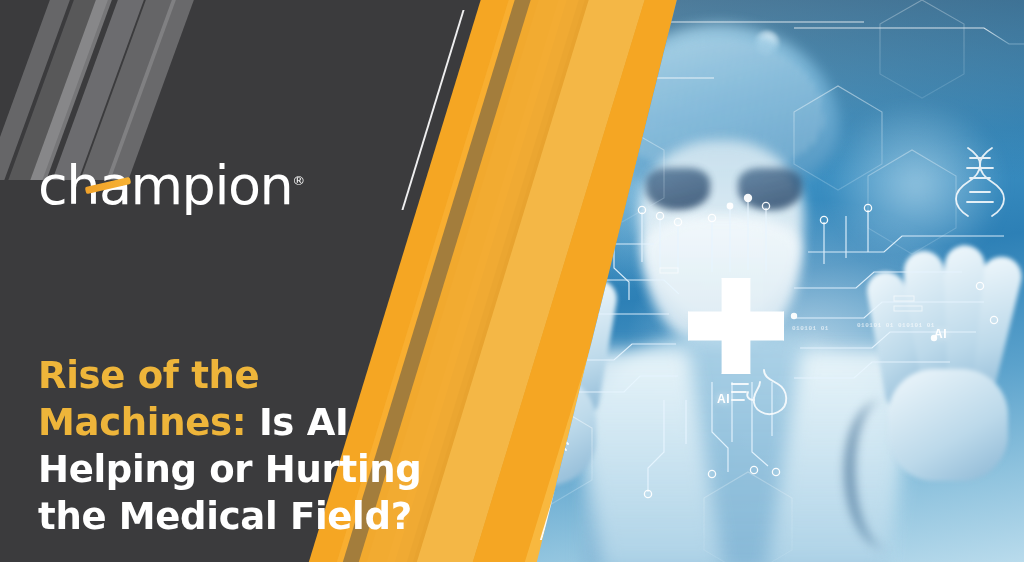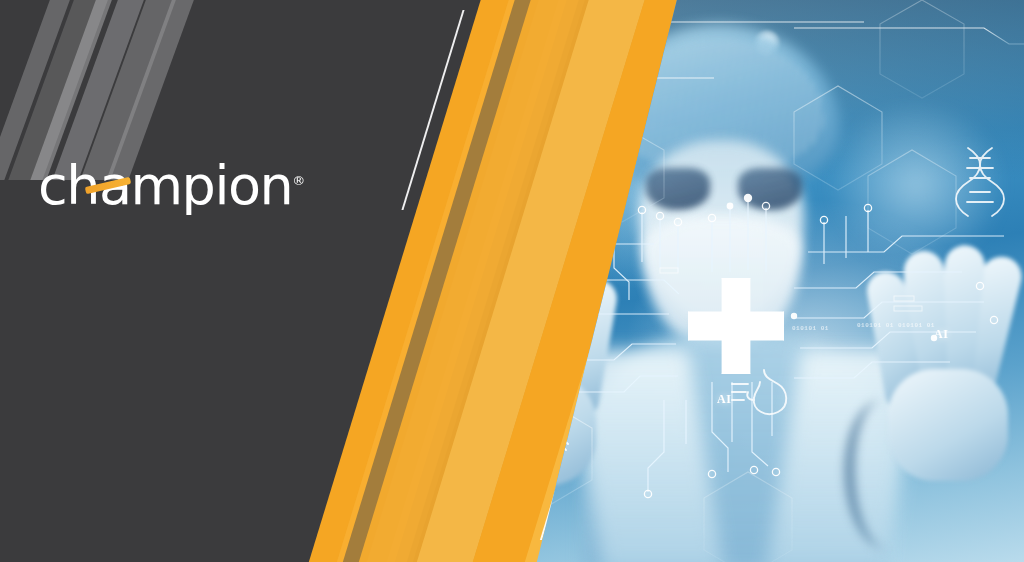--- a/index.html
+++ b/index.html
@@ -130,21 +130,21 @@
   
   .hud{position:absolute;inset:0;pointer-events:none;}
   .cross{
     position:absolute;left:224px;top:278px;width:96px;height:96px;
     background:#ffffff;
     clip-path:polygon(35% 0,65% 0,65% 35%,100% 35%,100% 65%,65% 65%,65% 100%,35% 100%,35% 65%,0 65%,0 35%,35% 35%);
     box-shadow:0 0 34px 14px rgba(255,255,255,.8);
   }
   .ai-tag{
     position:absolute;color:#ffffff;font-size:12px;font-weight:700;
-    font-family:Liberation Serif, serif;letter-spacing:.6px;
+    font-family:Liberation Sans, sans-serif;letter-spacing:.6px;
     text-shadow:0 0 7px rgba(255,255,255,.85);
   }
   .bin-tag{
     position:absolute;color:rgba(255,255,255,.62);font-size:6px;font-weight:700;
     font-family:"Liberation Mono", monospace;letter-spacing:.5px;
   }
 
   
   .trim{position:absolute;left:0;bottom:0;width:1024px;height:4px;background:#2f2f31;opacity:.0;}
 </style>
@@ -335,15 +335,16 @@
     <span class="bin-tag" style="left:393px;top:322px;">010101 01 010101 01</span>
 
     <div class="cross"></div>
   </div>
 
   <div class="logo">
     <span class="logo-word"><span>champion</span><span class="logo-r">®</span></span>
     <span class="logo-swoosh"></span>
   </div>
 
+  <h1 class="headline"><span class="hl-accent">Rise of the Machines:</span><span> Is AI Helping or Hurting the Medical Field?</span></h1>
 
   <div class="trim"></div>
 </div>
 
 </body></html>

